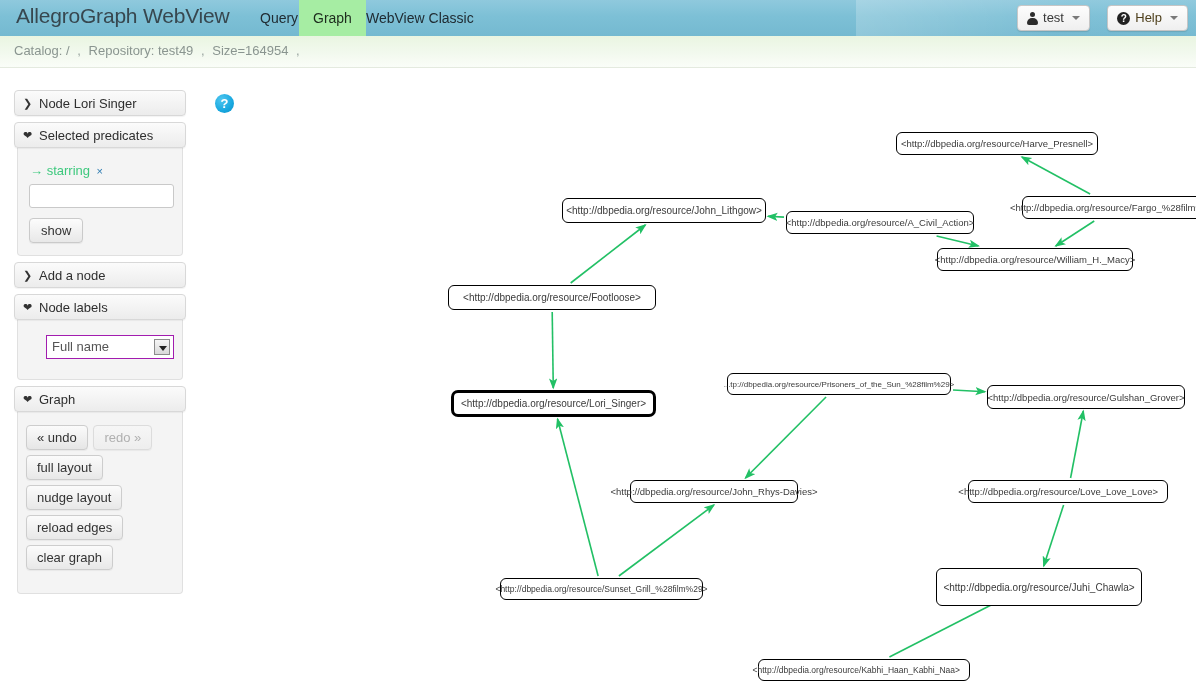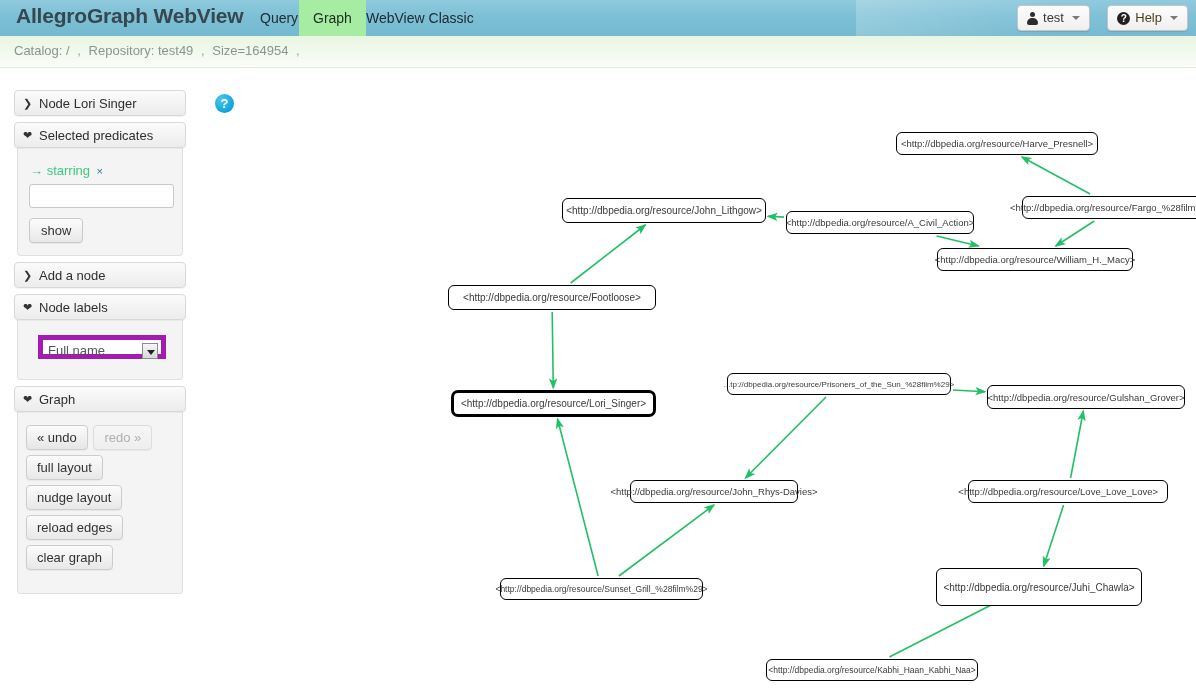--- a/index.html
+++ b/index.html
@@ -23,21 +23,21 @@
   }
   #header::after {
     content: "";
     position: absolute; right: 0; top: 0;
     width: 340px; height: 36px;
     background: linear-gradient(115deg, rgba(255,255,255,0.22) 0%, rgba(255,255,255,0.02) 60%);
     pointer-events: none;
   }
   #brand {
     position: absolute; left: 16px; top: 4px;
-    font-size: 21px; font-weight: bold;
+    font-size: 21px; font-weight: normal;
     color: #37474f;
     letter-spacing: -0.2px;
     white-space: nowrap;
   }
   .navtab {
     position: absolute; top: 0; height: 42px;
     line-height: 36px;
     padding: 0 14px;
     font-size: 14px;
     color: #202c33;
@@ -170,22 +170,22 @@
     color: #333;
     padding: 4px 11px;
     cursor: pointer;
     font-family: "Liberation Sans", sans-serif;
     box-shadow: 0 1px 1px rgba(0,0,0,0.06);
     margin-left: 3px;
   }
   .sel-box {
     display: block;
     width: 128px; height: 24px;
-    margin: 6px 0 4px 12px;
-    border: 5px solid #a21caf;
+    margin: 6px 0 4px 20px;
+    border: 1px solid #a21caf;
     background: #fff;
     font-size: 13px;
     color: #555;
     font-family: "Liberation Sans", sans-serif;
     padding: 0 0 0 5px;
     position: relative;
     line-height: 22px;
     cursor: pointer;
   }
   .sel-box .sel-arrow {
@@ -413,16 +413,16 @@
     </div>
     <div class="gnode" style="left: 772px; top: 410px; width: 200px; height: 23px; font-size: 9.5px; justify-content: flex-end;">
       <span>&lt;http://dbpedia.org/resource/Love_Love_Love&gt;</span>
     </div>
     <div class="gnode" style="left: 740px; top: 498px; width: 206px; height: 38px; font-size: 10px; justify-content: center;">
       <span>&lt;http://dbpedia.org/resource/Juhi_Chawla&gt;</span>
     </div>
     <div class="gnode" style="left: 304px; top: 508px; width: 203px; height: 22px; font-size: 8.5px; justify-content: center;">
       <span>&lt;http://dbpedia.org/resource/Sunset_Grill_%28film%29&gt;</span>
     </div>
-    <div class="gnode" style="left: 562px; top: 589px; width: 212px; height: 22px; font-size: 8.5px; justify-content: center; margin-left: 8px;">
+    <div class="gnode" style="left: 562px; top: 589px; width: 212px; height: 22px; font-size: 8.5px; justify-content: flex-end;">
       <span>&lt;http://dbpedia.org/resource/Kabhi_Haan_Kabhi_Naa&gt;</span>
     </div>
   </div>
 
 </body></html>

